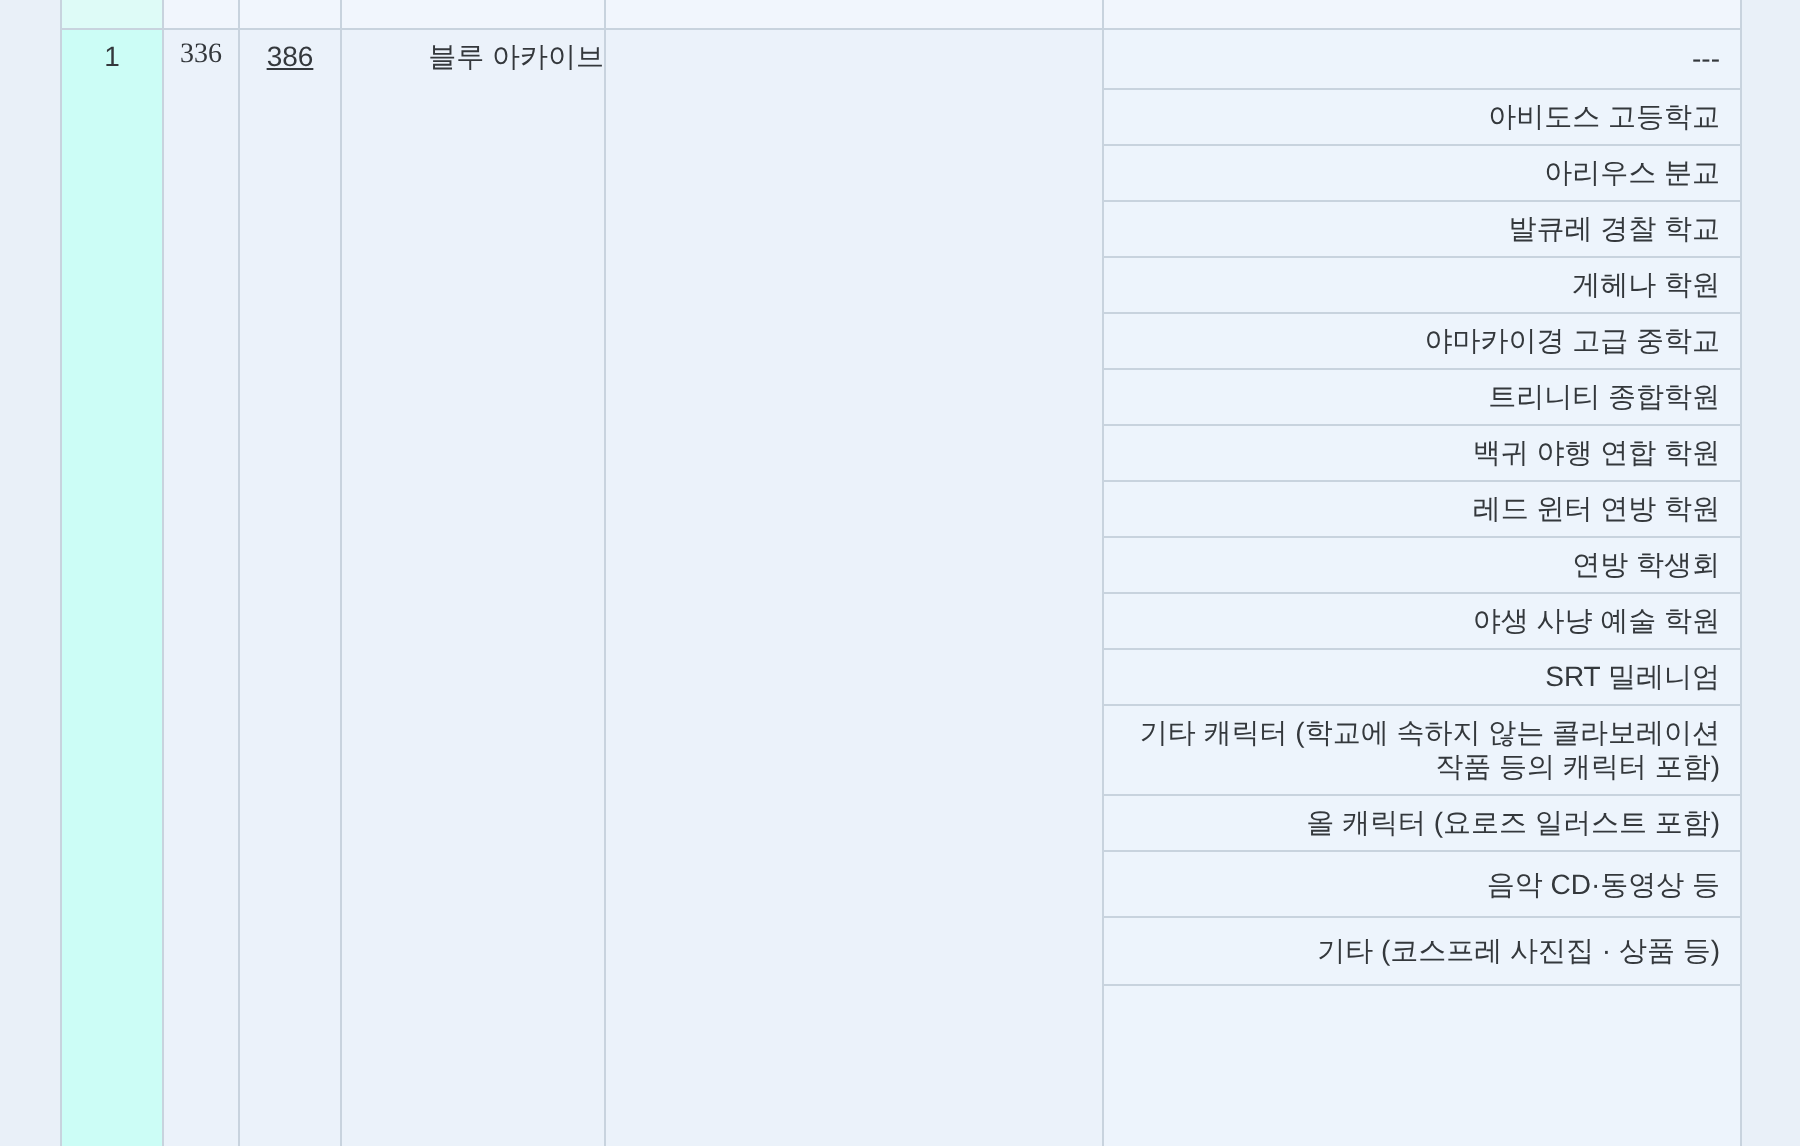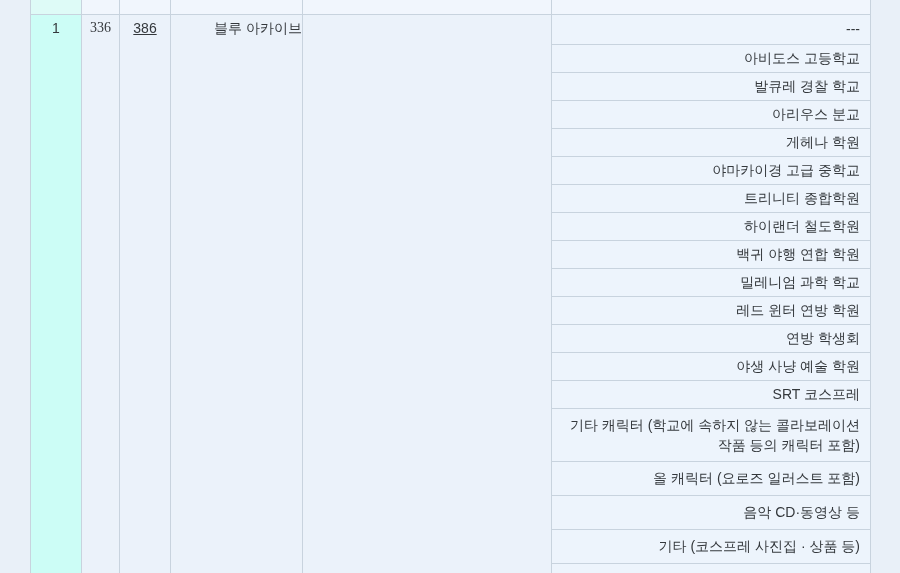--- a/index.html
+++ b/index.html
@@ -69,32 +69,30 @@
       <div class="cell c4">
         <span>블루 아카이브</span>
       </div>
       <div class="cell c5">
         <span></span>
       </div>
       <div class="cell c6">
 
       <div class="list-row">---</div>
           <div class="list-row">아비도스 고등학교</div>
+          <div class="list-row">아리우스 분교</div>
           <div class="list-row">발큐레 경찰 학교</div>
-          <div class="list-row">아리우스 분교</div>
           <div class="list-row">게헤나 학원</div>
           <div class="list-row">야마카이경 고급 중학교</div>
           <div class="list-row">트리니티 종합학원</div>
-          <div class="list-row">하이랜더 철도학원</div>
           <div class="list-row">백귀 야행 연합 학원</div>
-          <div class="list-row">밀레니엄 과학 학교</div>
           <div class="list-row">레드 윈터 연방 학원</div>
           <div class="list-row">연방 학생회</div>
           <div class="list-row">야생 사냥 예술 학원</div>
-          <div class="list-row">SRT 코스프레</div>
+          <div class="list-row">SRT 밀레니엄</div>
           <div class="list-row">기타 캐릭터 (학교에 속하지 않는 콜라보레이션 작품 등의 캐릭터 포함)</div>
           <div class="list-row">올 캐릭터 (요로즈 일러스트 포함)</div>
           <div class="list-row">음악 CD·동영상 등</div>
           <div class="list-row">기타 (코스프레 사진집 · 상품 등)</div>
         </div>
     </div>
 
   </div>
 </div>
 

